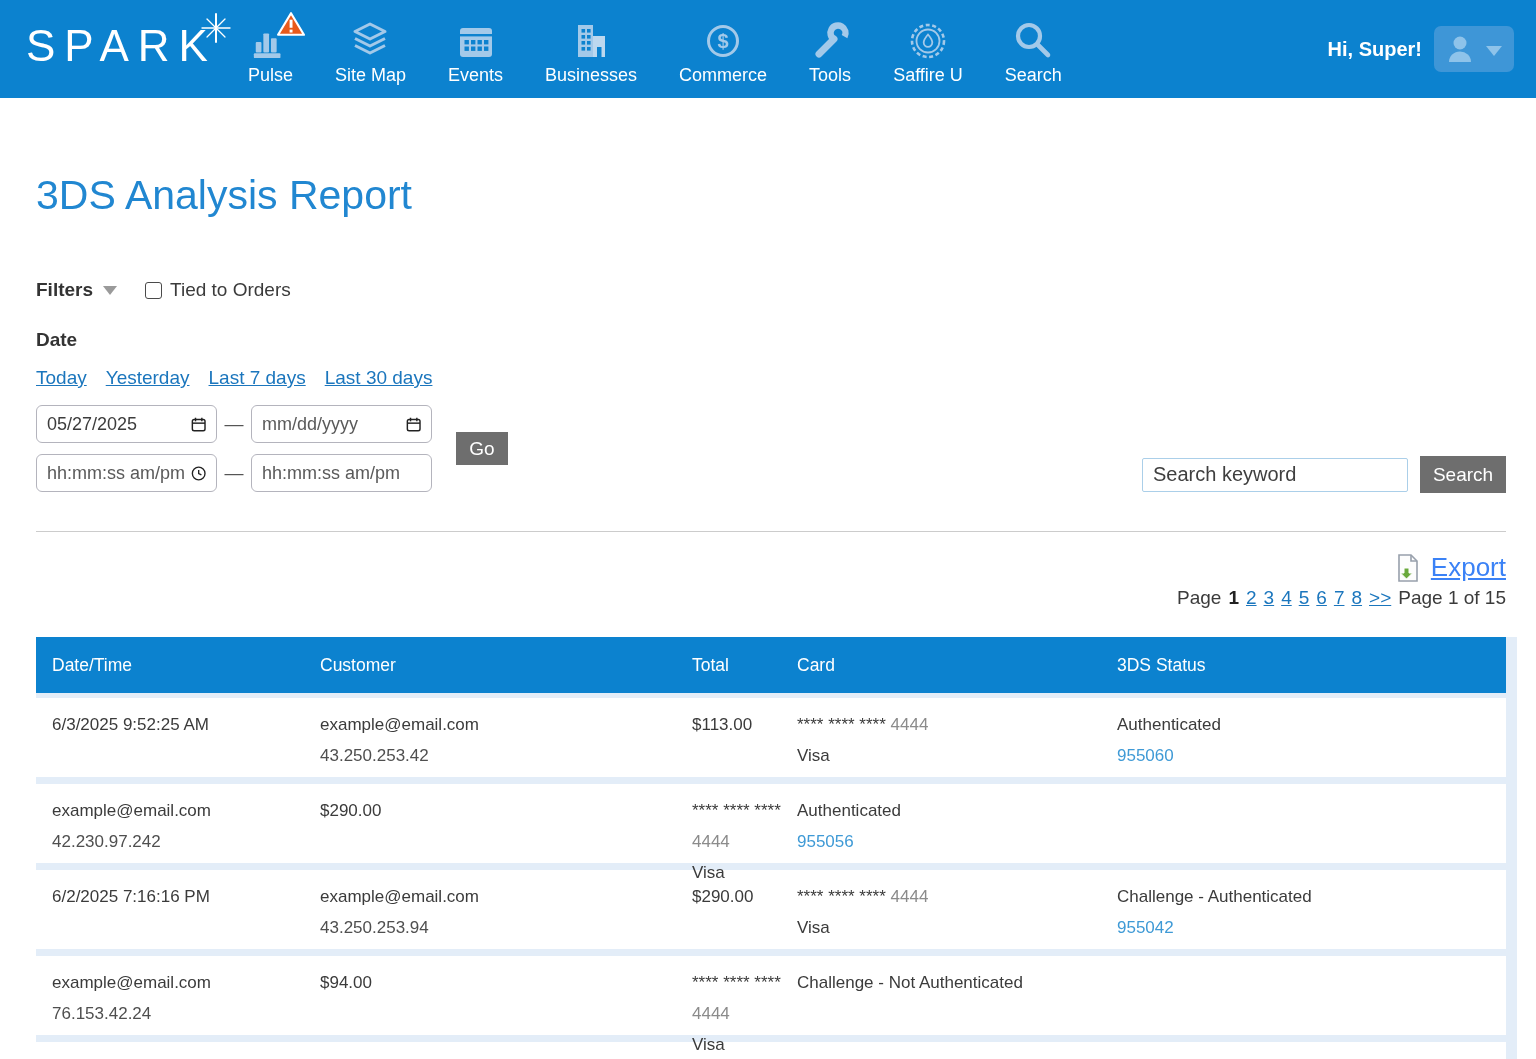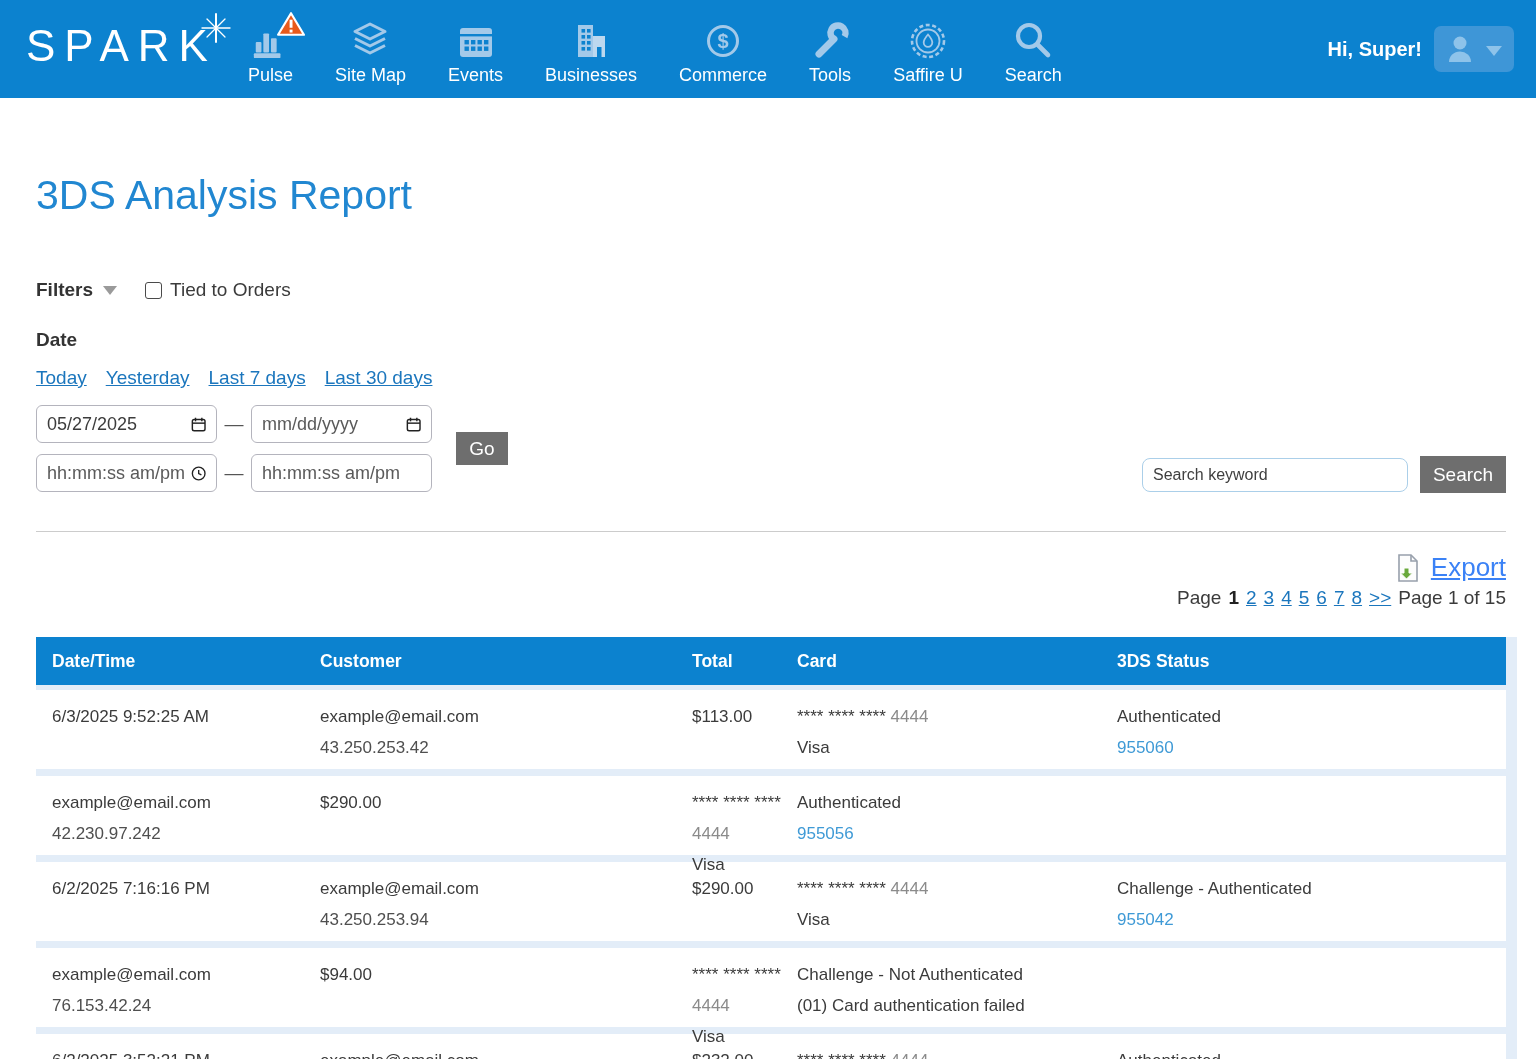--- a/index.html
+++ b/index.html
@@ -49,42 +49,42 @@
     background:#fff; display:flex; align-items:center; padding:0 10px; }
   .inputbox input { border:none; outline:none; width:100%; font-size:18px; color:#3c3c3c;
     font-family:inherit; background:transparent; }
   .inputbox input::placeholder { color:#5a5a5a; opacity:1; }
   .range-dash { text-align:center; color:#555; font-size:19px; }
   .go-btn { grid-column:4; grid-row:1 / span 2; align-self:center; margin-left:24px;
     width:52px; height:33px; background:#6e6e6e; color:#fff; font-size:19px;
     border:none; cursor:pointer; font-family:inherit; }
 
   .search-area { position:absolute; top:456px; right:30px; display:flex; align-items:center; gap:12px; }
-  .search-input { width:266px; height:34px; border:1px solid #abcfe9; border-radius:8px;
-    font-size:16px; padding:0 10px; color:#333; font-family:inherit; outline:none; }
+  .search-input { width:266px; height:34px; border:1px solid #abcfe9; border-radius:2px;
+    font-size:20px; padding:0 10px; color:#333; font-family:inherit; outline:none; }
   .search-input::placeholder { color:#3f3f3f; opacity:1; }
   .search-btn { width:86px; height:37px; background:#6e6e6e; color:#fff; font-size:19px;
     border:none; cursor:pointer; font-family:inherit; }
 
   .divider { position:absolute; left:36px; top:531px; width:1470px; border-top:1px solid #ccc; }
 
   .export-row { position:absolute; top:552px; right:30px; display:flex; align-items:center; gap:11px; }
   .export-link { font-size:26px; color:#3b82f6; text-decoration:underline; cursor:pointer; }
 
   .pagination { position:absolute; top:587px; right:30px; font-size:19px; color:#3b3b3b;
     display:flex; gap:7px; align-items:baseline; }
   .pagination .current { font-weight:700; color:#222; }
   .pagination a { color:#1b76bd; text-decoration:underline; cursor:pointer; }
 
   
   .table-wrap { position:absolute; left:36px; top:637px; width:1481px; height:422px;
     background:#e3edf8; }
   .t-header, .t-row { width:1470px; display:grid;
     grid-template-columns:268px 372px 105px 320px 1fr; }
-  .t-header { height:48px; background:#0c82cf; align-items:center;font-weight:bold; }
+  .t-header { height:56px; background:#0c82cf; align-items:center; }
   .t-header .cell { color:#fff; font-size:17.5px; padding-left:16px; }
   .t-row { background:#fff; height:79px; margin-top:7px; }
   .t-row.first { margin-top:5px; }
   .t-row .cell { padding:11px 0 0 16px; font-size:17px; color:#3b3b3b; line-height:31px; }
   .ip { color:#4f4f4f; }
   .last4 { color:#8b8b8b; }
   .status-link { color:#3f9ad6; text-decoration:none; cursor:pointer; display:inline-block; }
   .status-detail { color:#3b3b3b; }
   .ip:empty, .card-type:empty, .status-link:empty, .status-detail:empty { display:none; }
 </style>
@@ -389,21 +389,20 @@
       <div class="ip">76.153.42.24</div>
     </div>
     <div class="cell">$94.00</div>
     <div class="cell">
       <div><span>**** **** ****</span> <span class="last4">4444</span></div>
       <div class="card-type">Visa</div>
     </div>
     <div class="cell">
       <div>Challenge - Not Authenticated</div>
 
-      <div class="status-detail">(01) Card authentication failed</div>
     </div>
   </div>
 
   <div class="t-row">
     <div class="cell">6/2/2025 3:52:21 PM</div>
     <div class="cell">
       <div>example@email.com</div>
 
     </div>
     <div class="cell">$232.00</div>

